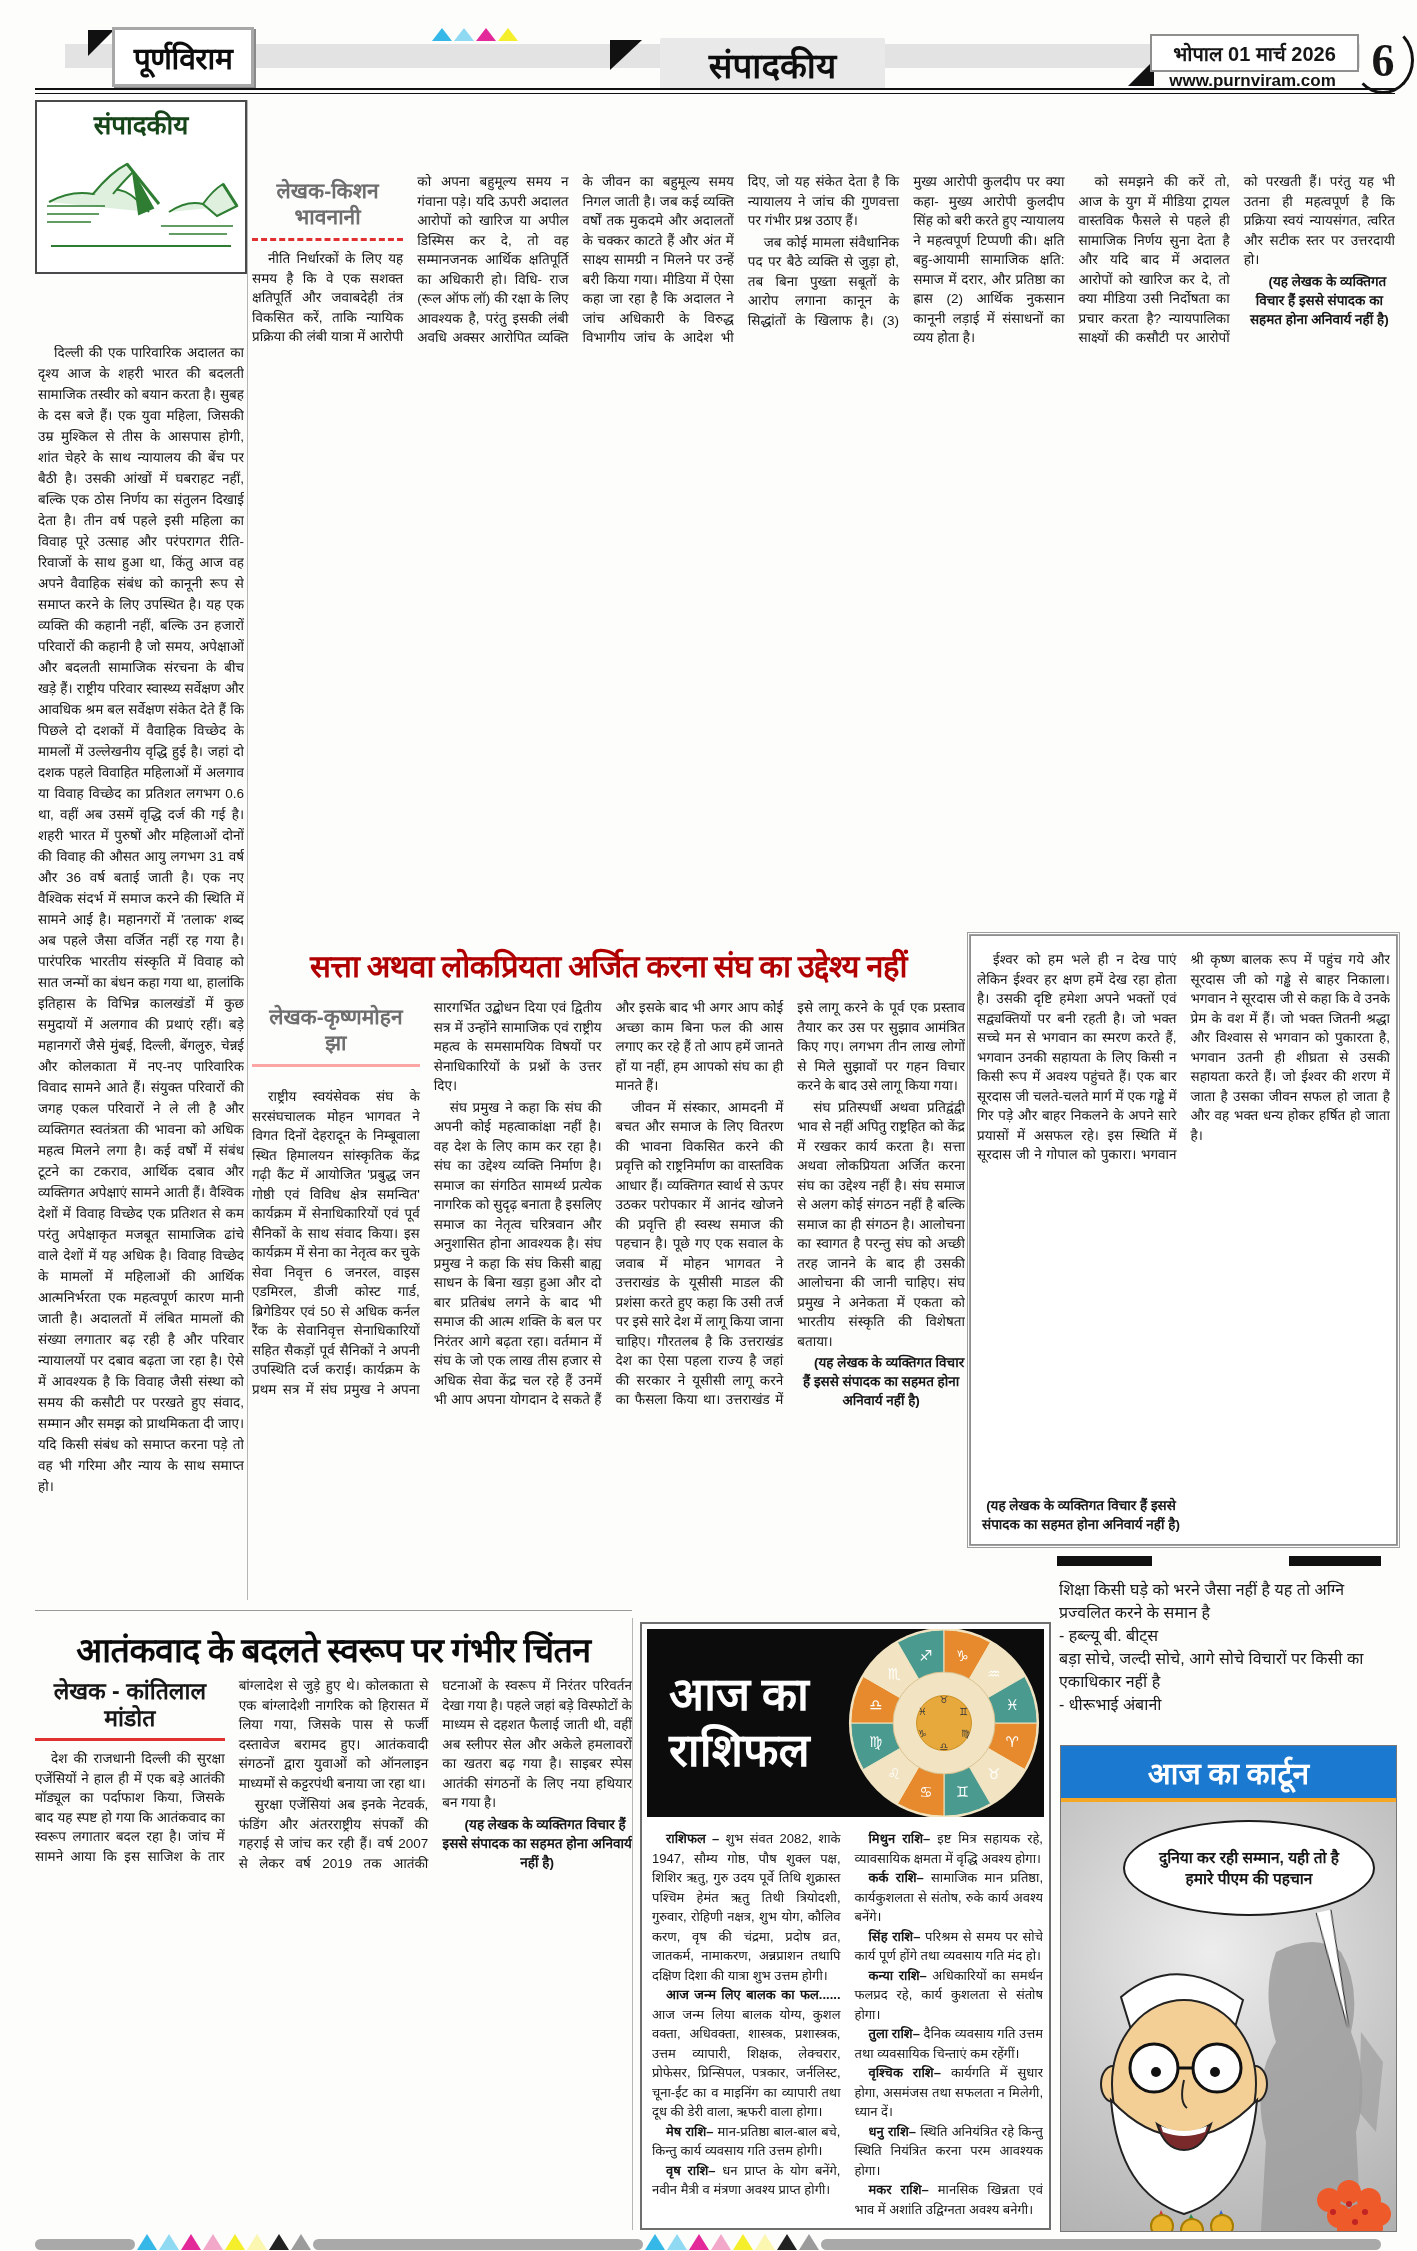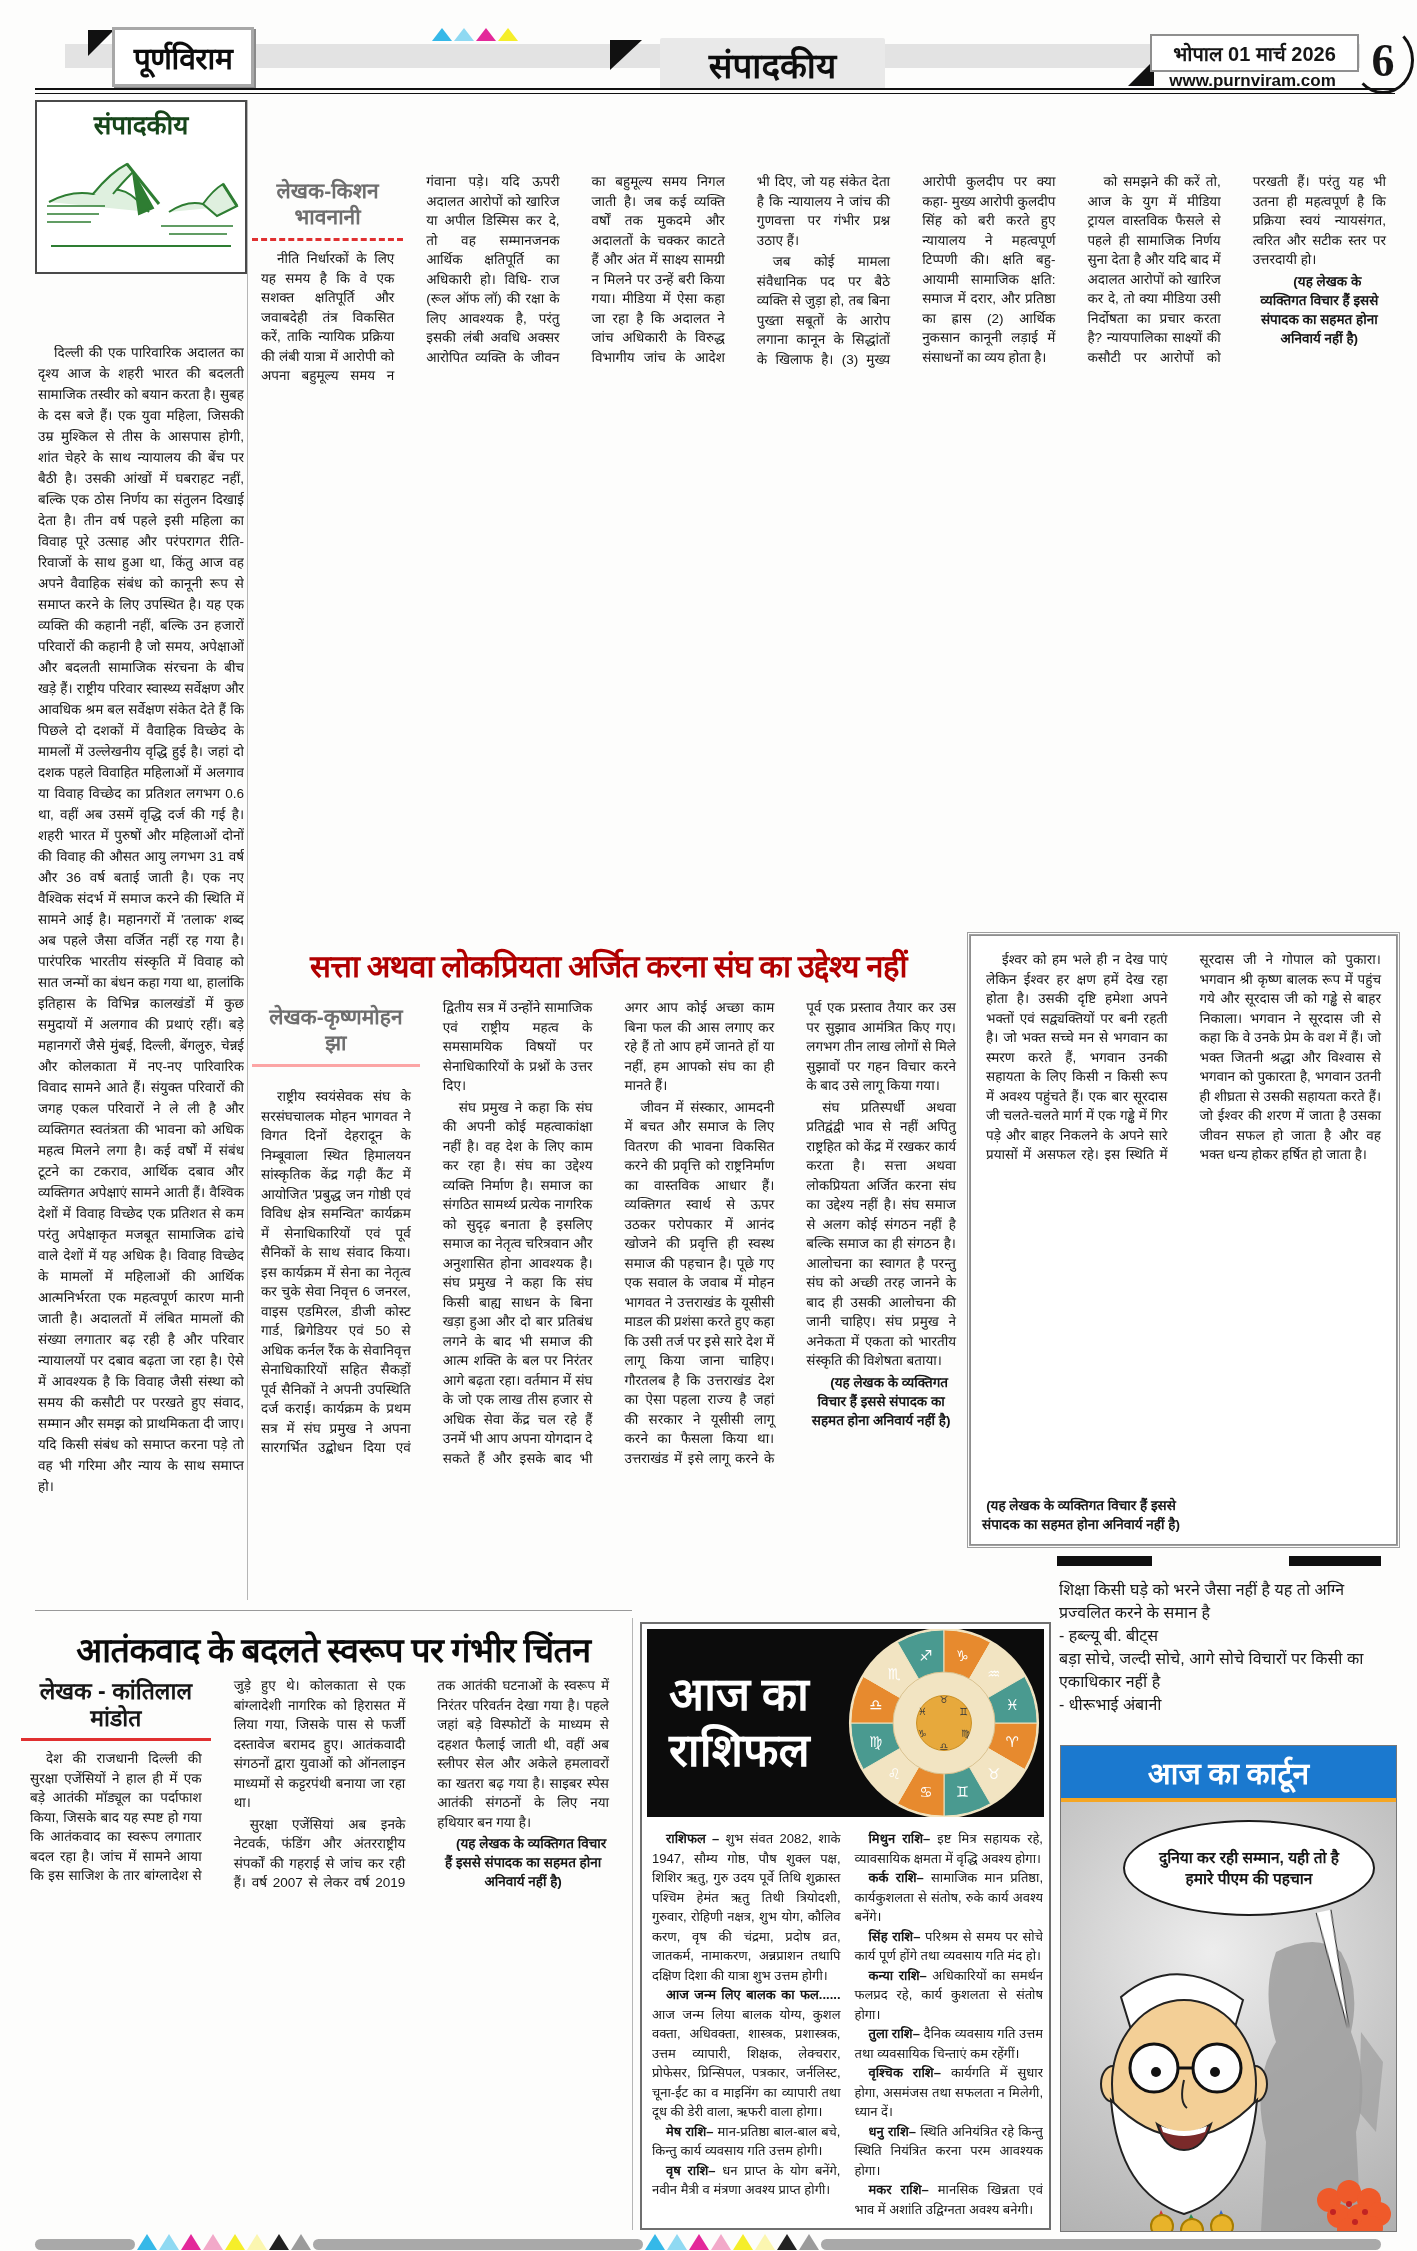--- a/index.html
+++ b/index.html
@@ -33,21 +33,21 @@
     background:#fff;padding:4px 4px 8px;}
   .ed-title{font-size:26px;font-weight:800;color:#17451a;text-align:center;
     font-family:"Liberation Serif","DejaVu Serif",serif;}
   .ed-headline{font-size:28px;line-height:32px;font-weight:800;text-align:center;color:#0b0b0b;margin-top:4px;
     font-family:"Liberation Serif","DejaVu Serif",serif;}
   .ed-body{position:absolute;left:38px;top:342px;width:206px;height:1248px;overflow:hidden;
     text-align:justify;font-size:13.5px;line-height:21px;color:#141414;}
   .ed-body p{margin:0;text-indent:16px;}
   
   .col-body{column-gap:14px;text-align:justify;font-size:13.5px;line-height:19.5px;color:#151515;column-fill:balance;}
-  .col-body p{margin:0 9px 2px;text-indent:16px;}
+  .col-body p{margin:0 0 2px;text-indent:16px;}
   .headline-xl{font-size:42px;line-height:48px;font-weight:800;color:#0a0a0a;text-align:center;letter-spacing:-1px;
     font-family:"Liberation Serif","DejaVu Serif",serif;}
   .headline-lg{font-size:31px;font-weight:800;text-align:center;letter-spacing:-.5px;
     font-family:"Liberation Serif","DejaVu Serif",serif;}
   .byline{font-weight:800;text-align:center;break-inside:avoid;}
   .byline.gray{color:#6e6e6e;font-size:21px;line-height:26px;padding:6px 4px 8px;}
   .byline.dark{color:#171717;font-size:23px;line-height:27px;padding:2px 4px 6px;}
   .red-underline{border-bottom:3px dashed #e03030;margin-bottom:8px;}
   .black-underline{border-bottom:3px solid #fca5a5;margin-bottom:20px;}
   .disclaimer{font-weight:800;text-align:center;font-size:13.5px;line-height:19px;margin-top:12px;break-inside:avoid;text-indent:0;}
@@ -163,21 +163,21 @@
     <div class="quote-text">
       <div>शिक्षा किसी घड़े को भरने जैसा नहीं है यह तो अग्नि प्रज्वलित करने के समान है</div>
       <div>- हब्ल्यू बी. बीट्स</div>
       <div>बड़ा सोचे, जल्दी सोचे, आगे सोचे विचारों पर किसी का एकाधिकार नहीं है</div>
       <div>- धीरूभाई अंबानी</div>
     </div>
   </div>
 
   <div class="hrule" style="left:35px;top:1610px;width:597px;height:1px;background:#999;"></div>
   <div class="abs headline-lg" style="left:35px;top:1626px;width:597px;color:#0a0a0a;font-size:34px;">आतंकवाद के बदलते स्वरूप पर गंभीर चिंतन</div>
-  <div class="abs col-body" style="left:21px;top:1676px;width:597px;height:552px;column-count:3;overflow:hidden;">
+  <div class="abs col-body" style="left:35px;top:1676px;width:597px;height:552px;column-count:3;overflow:hidden;">
     <div class="byline dark" style="border-bottom:3px solid #e03030;margin-bottom:8px;">लेखक - कांतिलाल मांडोत</div>
     <p>देश की राजधानी दिल्ली की सुरक्षा एजेंसियों ने हाल ही में एक बड़े आतंकी मॉड्यूल का पर्दाफाश किया, जिसके बाद यह स्पष्ट हो गया कि आतंकवाद का स्वरूप लगातार बदल रहा है। जांच में सामने आया कि इस साजिश के तार बांग्लादेश से जुड़े हुए थे। कोलकाता से एक बांग्लादेशी नागरिक को हिरासत में लिया गया, जिसके पास से फर्जी दस्तावेज बरामद हुए। आतंकवादी संगठनों द्वारा युवाओं को ऑनलाइन माध्यमों से कट्टरपंथी बनाया जा रहा था।</p>
     <p>सुरक्षा एजेंसियां अब इनके नेटवर्क, फंडिंग और अंतरराष्ट्रीय संपर्कों की गहराई से जांच कर रही हैं। वर्ष 2007 से लेकर वर्ष 2019 तक आतंकी घटनाओं के स्वरूप में निरंतर परिवर्तन देखा गया है। पहले जहां बड़े विस्फोटों के माध्यम से दहशत फैलाई जाती थी, वहीं अब स्लीपर सेल और अकेले हमलावरों का खतरा बढ़ गया है। साइबर स्पेस आतंकी संगठनों के लिए नया हथियार बन गया है।</p>
     <p class="disclaimer">(यह लेखक के व्यक्तिगत विचार हैं इससे संपादक का सहमत होना अनिवार्य नहीं है)</p>
   </div>
   <div class="vrule" style="left:632px;top:1618px;height:612px;"></div>
 
   <div class="horo-box">
     <div class="horo-banner">
       <div class="horo-title">आज का राशिफल</div>

